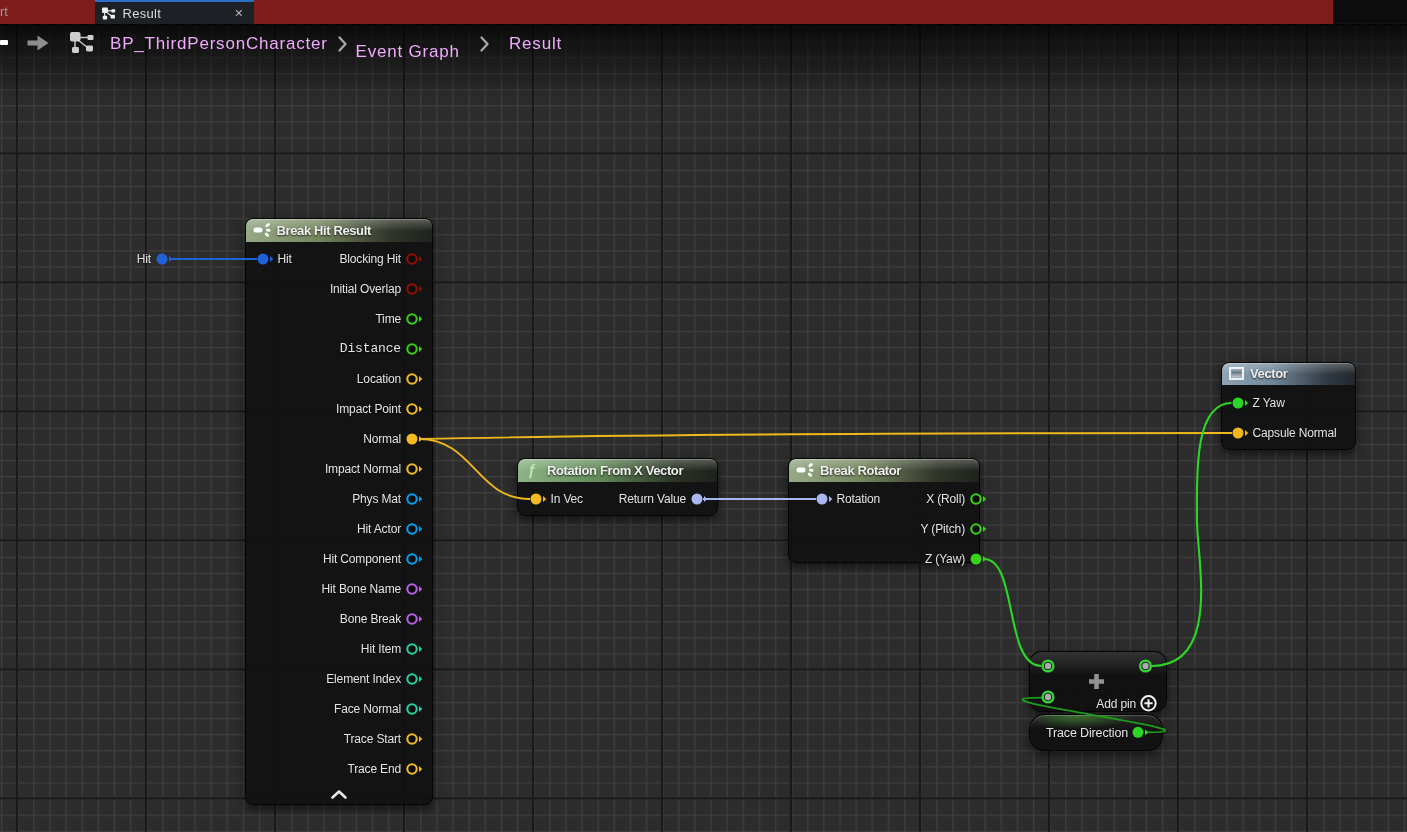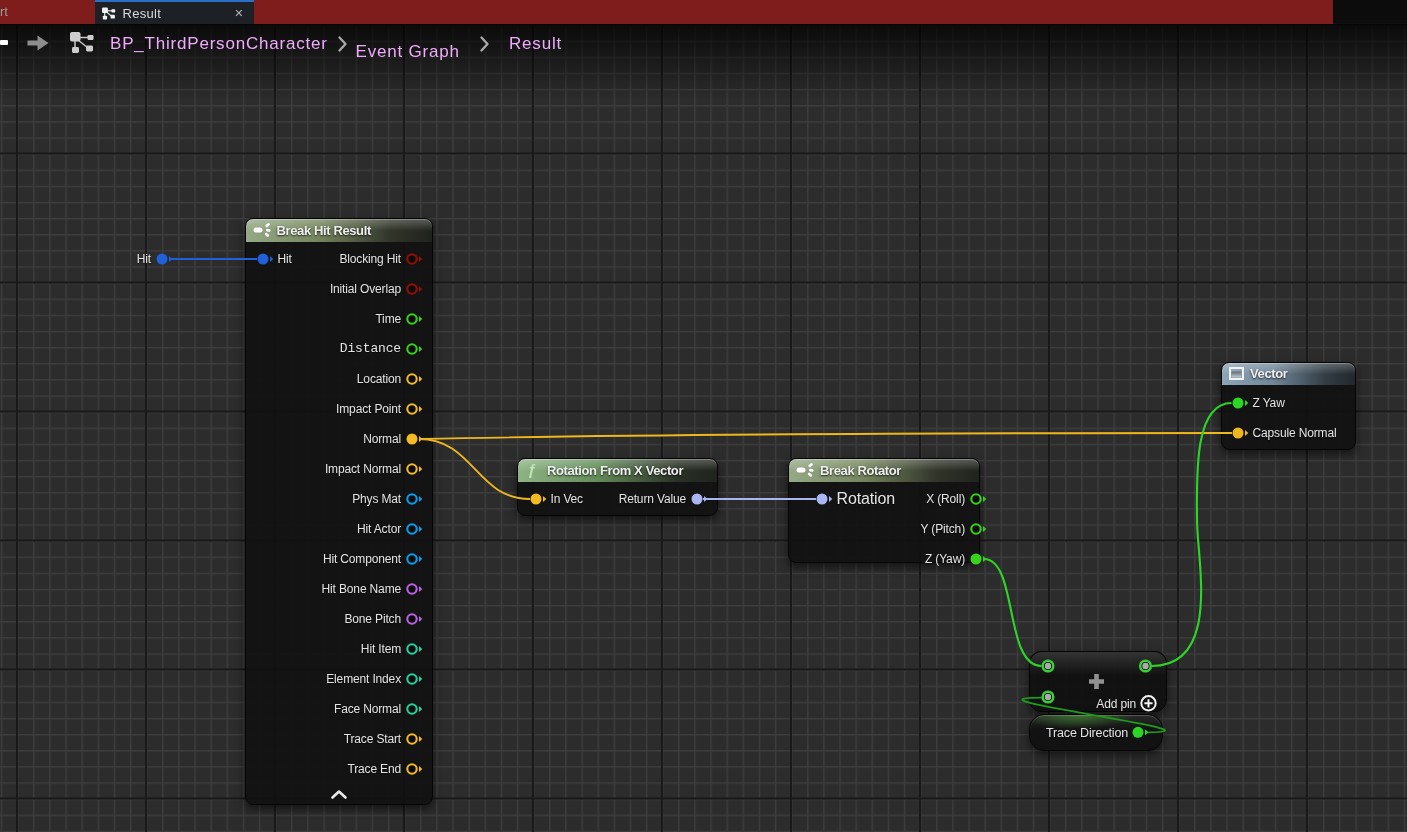--- a/index.html
+++ b/index.html
@@ -115,29 +115,29 @@
     <div class="pl r" style="right:1006px;top:311px;font-size:12px;">Time</div>
     <div class="pl r" style="right:1006px;top:341px;font-size:13px;font-family:Liberation Mono, monospace;">Distance</div>
     <div class="pl r" style="right:1006px;top:371px;font-size:12px;">Location</div>
     <div class="pl r" style="right:1006px;top:401px;font-size:12px;">Impact Point</div>
     <div class="pl r" style="right:1006px;top:431px;font-size:12px;">Normal</div>
     <div class="pl r" style="right:1006px;top:461px;font-size:12px;">Impact Normal</div>
     <div class="pl r" style="right:1006px;top:491px;font-size:12px;">Phys Mat</div>
     <div class="pl r" style="right:1006px;top:521px;font-size:12px;">Hit Actor</div>
     <div class="pl r" style="right:1006px;top:551px;font-size:12px;">Hit Component</div>
     <div class="pl r" style="right:1006px;top:581px;font-size:12px;">Hit Bone Name</div>
-    <div class="pl r" style="right:1006px;top:611px;font-size:12px;">Bone Pitch</div>
+    <div class="pl r" style="right:1006px;top:611px;font-size:12px;">Bone Break</div>
     <div class="pl r" style="right:1006px;top:641px;font-size:12px;">Hit Item</div>
     <div class="pl r" style="right:1006px;top:671px;font-size:12px;">Element Index</div>
     <div class="pl r" style="right:1006px;top:701px;font-size:12px;">Face Normal</div>
     <div class="pl r" style="right:1006px;top:731px;font-size:12px;">Trace Start</div>
     <div class="pl r" style="right:1006px;top:761px;font-size:12px;">Trace End</div>
     <div class="pl" style="left:550.5px;top:491px;font-size:12px;">In Vec</div>
     <div class="pl r" style="right:721px;top:491px;font-size:12px;">Return Value</div>
-    <div class="pl" style="left:836.5px;top:491px;font-size:16px;text-align:right;">Rotation</div>
+    <div class="pl" style="left:836.5px;top:491px;font-size:12px;text-align:right;">Rotation</div>
     <div class="pl r" style="right:442px;top:491px;font-size:12px;">X (Roll)</div>
     <div class="pl r" style="right:442px;top:521px;font-size:12px;">Y (Pitch)</div>
     <div class="pl r" style="right:442px;top:551px;font-size:12px;">Z (Yaw)</div>
     <div class="pl" style="left:1252.5px;top:395px;font-size:12px;">Z Yaw</div>
     <div class="pl" style="left:1252.5px;top:425px;font-size:12px;">Capsule Normal</div>
 <svg class="lay" width="1407" height="832">
 <path d="M169 259 L257 259" stroke="#2060d8" stroke-width="2" fill="none"></path>
       <path d="M419 439 C640 434.5 1000 433 1232 433" stroke="#efb71e" stroke-width="1.9" fill="none"></path>
       <path d="M419 439 C474 439 476 499 530 499" stroke="#efb71e" stroke-width="1.9" fill="none"></path>
       <path d="M703 499 L816 499" stroke="#aab6f1" stroke-width="2" fill="none"></path>

